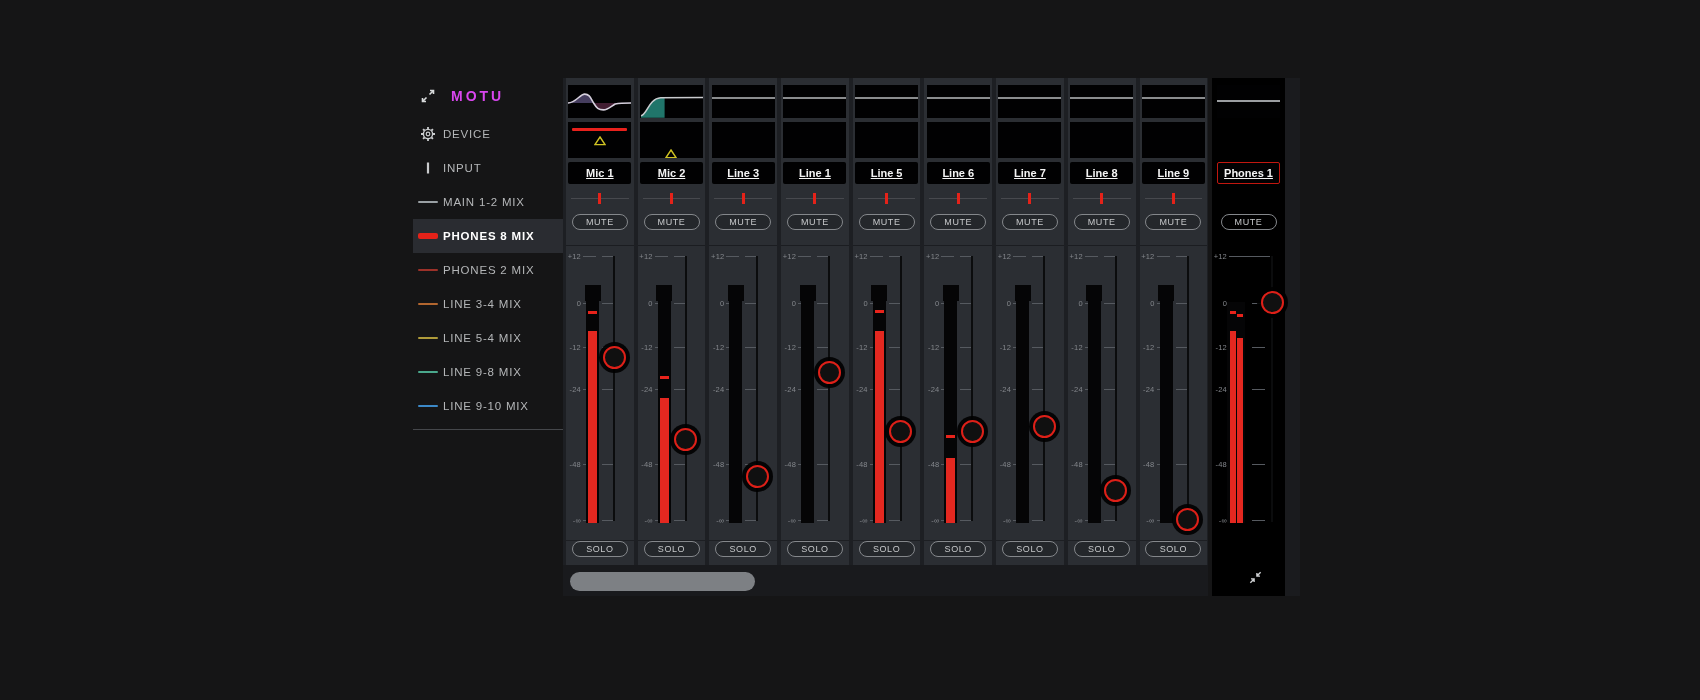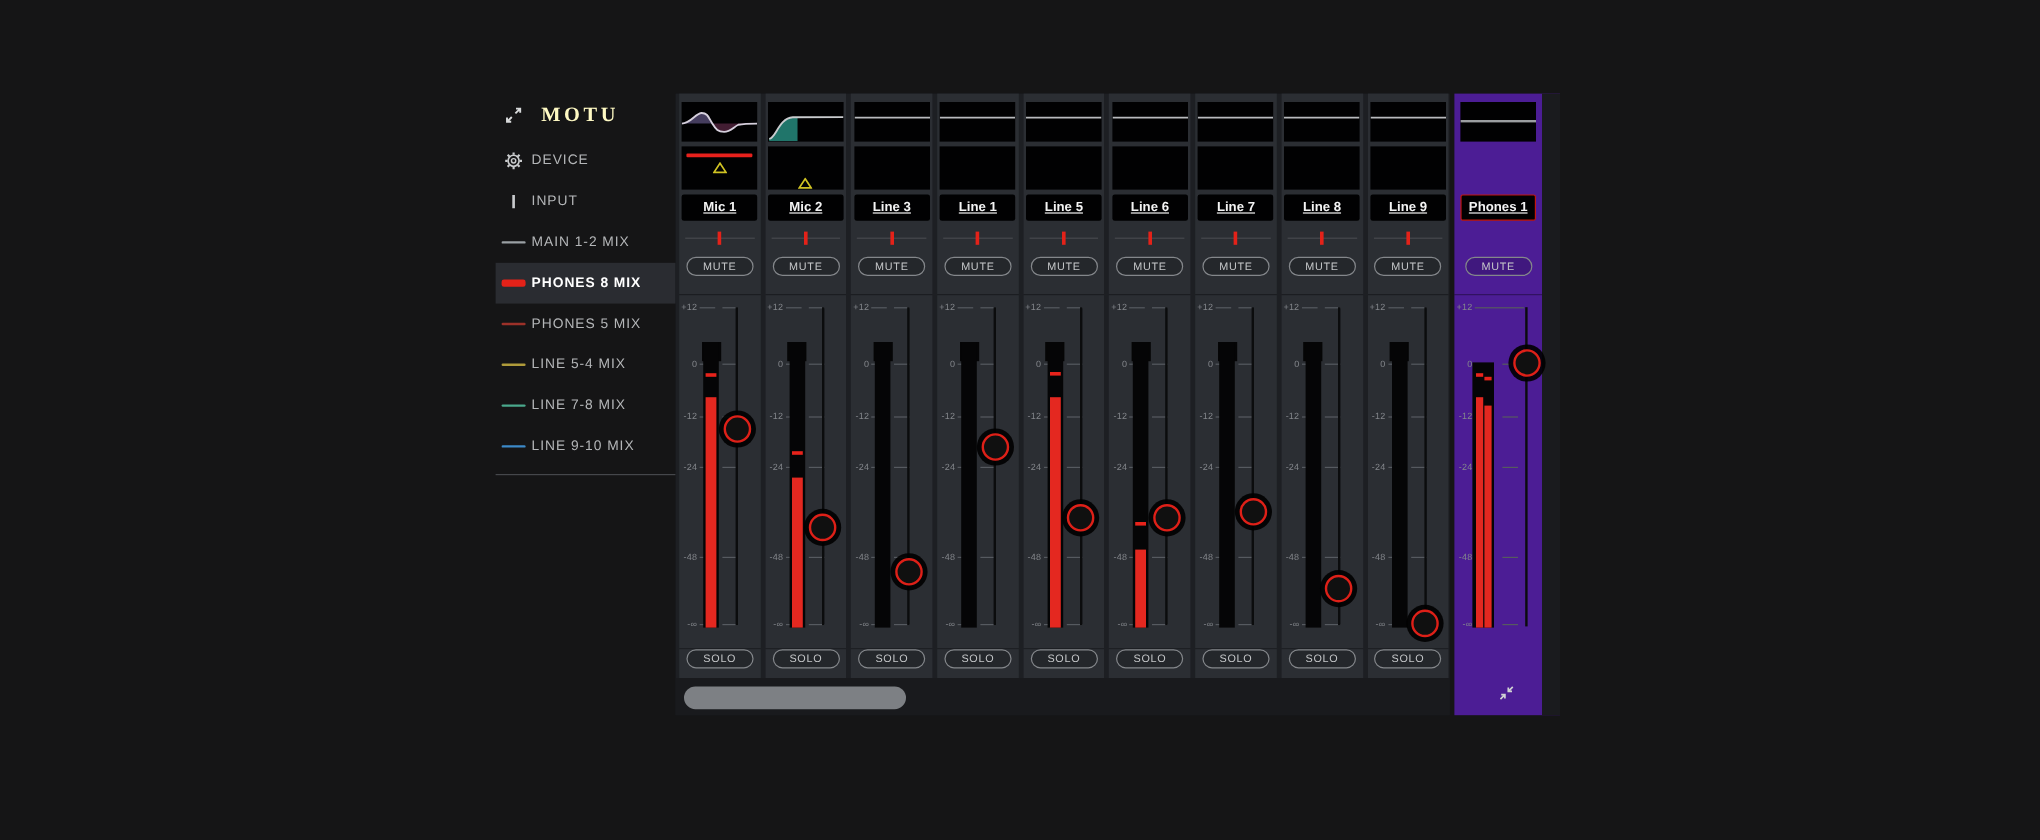--- a/index.html
+++ b/index.html
@@ -3,21 +3,21 @@
 <meta charset="utf-8">
 <style>
   html,body{margin:0;padding:0;background:#151516;}
   #screen{position:relative;width:1700px;height:700px;background:#151516;overflow:hidden;
           font-family:"Liberation Sans",sans-serif;-webkit-font-smoothing:antialiased;}
 
   
   #sidebar{position:absolute;left:413px;top:75px;width:150px;height:530px;}
   .logo-row{height:42px;display:flex;align-items:center;}
   .logo-icon{width:30px;display:flex;justify-content:center;}
-  .logo-text{font-family:Liberation Serif, serif;font-weight:700;font-size:17px;color:#fef9c3;
+  .logo-text{font-family:Liberation Sans, sans-serif;font-weight:700;font-size:14px;color:#d946ef;
              letter-spacing:3px;margin-left:8px;}
   .side-item{height:34px;display:flex;align-items:center;cursor:pointer;color:#b4b6b8;
              font-size:11.5px;letter-spacing:.8px;}
   .side-item .ic{width:30px;display:flex;justify-content:center;align-items:center;}
   .side-item.selected{background:#2a2c31;color:#ffffff;font-weight:700;}
   .swatch{border-radius:2px;}
   .side-divider{height:1px;background:#45474b;margin:6px 0 5px 0;}
   svg.lineic{display:block;}
 
   
@@ -49,21 +49,21 @@
   .track{position:absolute;width:2px;background:#0b0c0d;top:10px;bottom:19px;}
   .knob{position:absolute;width:23px;height:23px;border-radius:50%;background:#101010;
         border:2.5px solid #de2018;box-shadow:0 0 0 4px rgba(0,0,0,0.9);box-sizing:border-box;cursor:pointer;}
   .solo-row{position:absolute;left:0;right:0;top:463px;display:flex;justify-content:center;}
 
   #scroll-area{position:relative;height:31px;background:#191a1d;}
   #scroll-thumb{position:absolute;left:7px;top:7px;width:185px;height:19px;border-radius:10px;
                 background:#7d8084;cursor:pointer;}
 
   
-  #master-panel{position:absolute;left:1212px;top:78px;width:88px;height:518px;background:#4c1d95;}
+  #master-panel{position:absolute;left:1212px;top:78px;width:88px;height:518px;background:#000000;}
   #master-inner{position:absolute;left:0;top:0;width:73px;height:100%;padding-top:7px;box-sizing:border-box;}
   #master-edge{position:absolute;right:0;top:0;width:15px;height:100%;background:#1a1b1e;}
   .master .thumb{width:63px;}
   .spacer-dyn{height:36px;margin-bottom:4px;}
   #master-expand{position:absolute;left:36px;bottom:11px;cursor:pointer;}
   .master-thumb-line{position:absolute;left:0;right:0;top:15px;height:2px;background:#9b9ea1;}
 </style>
 </head>
 <body>
 
@@ -110,33 +110,39 @@
         <div class="side-item selected">
           <span class="ic">
                  <span class="swatch" style="width:20px;height:6px;background:#e42219"></span>
           </span>
                <span>PHONES 8 MIX</span>
         </div>
         <div class="side-item">
           <span class="ic">
                  <span class="swatch" style="width:20px;height:2px;background:#9c3129"></span>
           </span>
-               <span>PHONES 5 MIX</span>
+               <span>PHONES 2 MIX</span>
+        </div>
+        <div class="side-item">
+          <span class="ic">
+                 <span class="swatch" style="width:20px;height:2px;background:#b2662f"></span>
+          </span>
+               <span>LINE 3-4 MIX</span>
         </div>
         <div class="side-item">
           <span class="ic">
                  <span class="swatch" style="width:20px;height:2px;background:#af9b3a"></span>
           </span>
                <span>LINE 5-4 MIX</span>
         </div>
         <div class="side-item">
           <span class="ic">
                  <span class="swatch" style="width:20px;height:2px;background:#4aa88c"></span>
           </span>
-               <span>LINE 7-8 MIX</span>
+               <span>LINE 9-8 MIX</span>
         </div>
         <div class="side-item">
           <span class="ic">
                  <span class="swatch" style="width:20px;height:2px;background:#3c89c8"></span>
           </span>
                <span>LINE 9-10 MIX</span>
         </div>
       </div>
     <div class="side-divider"></div>
   </nav>

